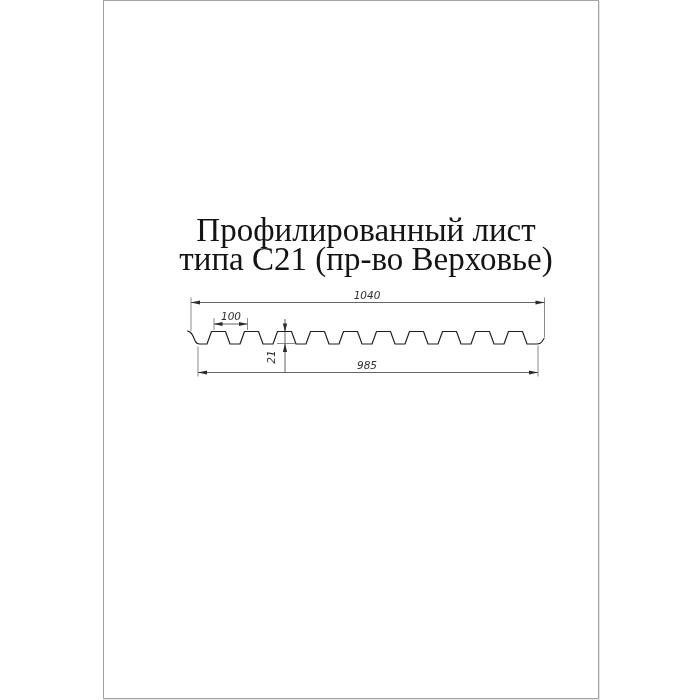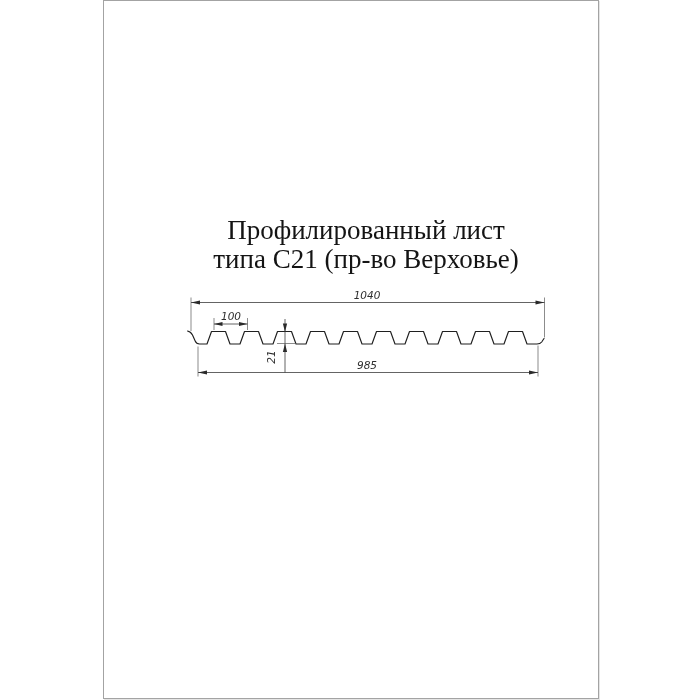--- a/index.html
+++ b/index.html
@@ -10,21 +10,21 @@
   }
   .page{
     position:absolute;left:103px;top:0px;width:494px;height:697px;
     background:#ffffff;
     border:1px solid #a3a3a3;
     box-shadow:1px 1px 0 rgba(0,0,0,0.10);
   }
   .title{
     position:absolute;left:62px;top:215px;width:400px;
     text-align:center;color:#141414;
-    font-size:27px;line-height:29px;
+    font-size:33px;line-height:29px;
     font-family:"Liberation Serif", serif;
   }
   .drawing{
     position:absolute;left:62px;top:280px;width:430px;height:110px;
   }
   .profile-line{fill:none;stroke:#1f1f1f;stroke-width:1.15;stroke-linejoin:round;stroke-linecap:round;}
   .dim-line{fill:none;stroke:#3c3c3c;stroke-width:0.8;}
   .ext-line{fill:none;stroke:#5a5a5a;stroke-width:0.7;}
   .arrow{fill:#2a2a2a;stroke:none;}
   .dim-text{

